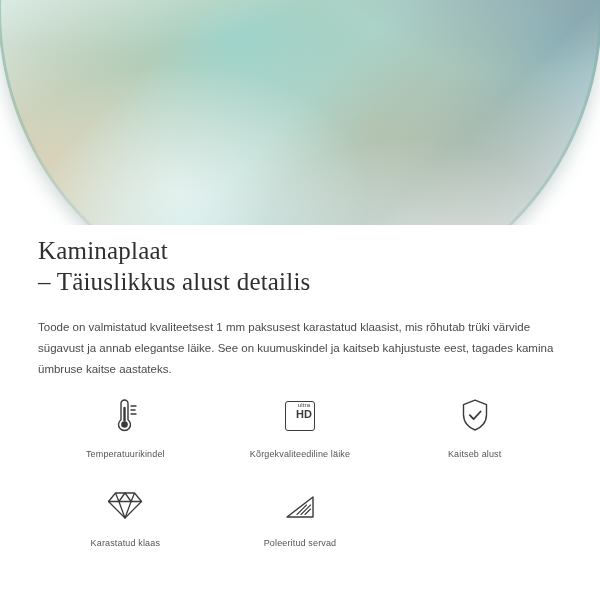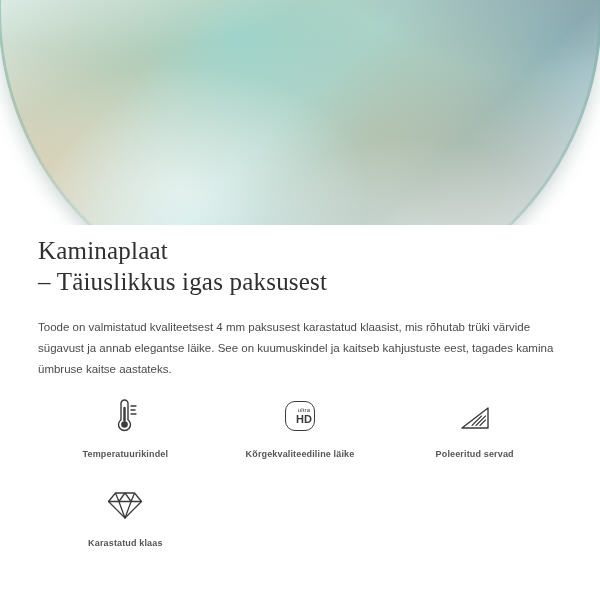--- a/index.html
+++ b/index.html
@@ -120,32 +120,31 @@
     height: 48px;
     display: flex;
     align-items: center;
     justify-content: center;
   }
   .feature-label {
     margin-top: 9px;
     font-size: 9px;
     color: #555555;
     letter-spacing: 0.15px;
-    font-weight: bold;
   }
 
   .ultrahd-box {
     width: 30px;
     height: 30px;
     border: 1.4px solid #3a3a3a;
-    border-radius: 10px;
+    border-radius: 3px;
     display: flex;
     flex-direction: column;
     align-items: center;
-    justify-content: center;
+    justify-content: flex-start;
     line-height: 1;
     padding-left: 8px;
   }
   .ultrahd-top {
     font-size: 6px;
     color: #3a3a3a;
     letter-spacing: 0.2px;
   }
   .ultrahd-bot {
     font-size: 11px;
@@ -174,23 +173,23 @@
         </g>
       </svg>
       <div class="hero-rim"></div>
     </div>
 
   </div>
 
   <div class="content">
     <h1 class="title">
       <span>Kaminaplaat</span>
-      <span class="line2">– Täiuslikkus igas paksusest</span>
+      <span class="line2">– Täiuslikkus alust detailis</span>
     </h1>
-    <p class="body-text">Toode on valmistatud kvaliteetsest 4 mm paksusest karastatud klaasist, mis rõhutab trüki värvide sügavust ja annab elegantse läike. See on kuumuskindel ja kaitseb kahjustuste eest, tagades kamina ümbruse kaitse aastateks.</p>
+    <p class="body-text">Toode on valmistatud kvaliteetsest 1 mm paksusest karastatud klaasist, mis rõhutab trüki värvide sügavust ja annab elegantse läike. See on kuumuskindel ja kaitseb kahjustuste eest, tagades kamina ümbruse kaitse aastateks.</p>
   </div>
 
   <div class="features">
 
     <div class="feature">
       <span class="feature-icon">
         <svg width="34" height="38" viewBox="0 0 34 38" fill="none" stroke="#3a3a3a" stroke-width="1.4" stroke-linecap="round">
           <path d="M13 6.5a3.5 3.5 0 017 0v16.2a6 6 0 11-7 0z"></path>
           <path d="M16.5 11v12.6" stroke-width="2.4"></path>
           <circle cx="16.5" cy="27.5" r="3.3" fill="#3a3a3a" stroke="none"></circle>
@@ -203,38 +202,47 @@
     <div class="feature">
       <span class="feature-icon">
         <span class="ultrahd-box">
           <span class="ultrahd-top">ultra</span>
           <span class="ultrahd-bot">HD</span>
         </span>
       </span>
       <span class="feature-label">Kõrgekvaliteediline läike</span>
     </div>
 
-
-    <div class="feature">
-      <span class="feature-icon">
-        <svg width="34" height="34" viewBox="0 0 34 34" fill="none" stroke="#3a3a3a" stroke-width="1.4" stroke-linecap="round" stroke-linejoin="round">
-          <path d="M4 29h26V9z"></path>
-          <path d="M14 26.5l9.5-9.5M18 26.5l9.5-9.5M22 26.5l5.5-5.5" stroke-width="1.1"></path>
-        </svg>
-      </span>
-      <span class="feature-label">Poleeritud servad</span>
+    <div class="feature">
+      <span class="feature-icon">
+        <svg width="32" height="38" viewBox="0 0 32 38" fill="none" stroke="#3a3a3a" stroke-width="1.4" stroke-linejoin="round">
+          <path d="M16 3.2l11.5 4.4v10.1c0 7.4-5 13.1-11.5 15.3C9.5 30.8 4.5 25.1 4.5 17.7V7.6z"></path>
+          <path d="M10.8 18.2l3.8 3.9 7-7.6" stroke-width="1.8" stroke-linecap="round"></path>
+        </svg>
+      </span>
+      <span class="feature-label">Kaitseb alust</span>
     </div>
 
     <div class="feature">
       <span class="feature-icon">
         <svg width="38" height="34" viewBox="0 0 38 34" fill="none" stroke="#3a3a3a" stroke-width="1.3" stroke-linejoin="round">
           <path d="M9.5 5h19l7 8.5L19 30 2.5 13.5z"></path>
           <path d="M2.5 13.5h33"></path>
           <path d="M9.5 5l3.4 8.5L19 30l6.1-16.5L28.5 5"></path>
           <path d="M12.9 13.5L19 5l6.1 8.5"></path>
         </svg>
       </span>
       <span class="feature-label">Karastatud klaas</span>
     </div>
 
+    <div class="feature">
+      <span class="feature-icon">
+        <svg width="34" height="34" viewBox="0 0 34 34" fill="none" stroke="#3a3a3a" stroke-width="1.4" stroke-linecap="round" stroke-linejoin="round">
+          <path d="M4 29h26V9z"></path>
+          <path d="M14 26.5l9.5-9.5M18 26.5l9.5-9.5M22 26.5l5.5-5.5" stroke-width="1.1"></path>
+        </svg>
+      </span>
+      <span class="feature-label">Poleeritud servad</span>
+    </div>
+
 
   </div>
 </div>
 
 </body></html>

